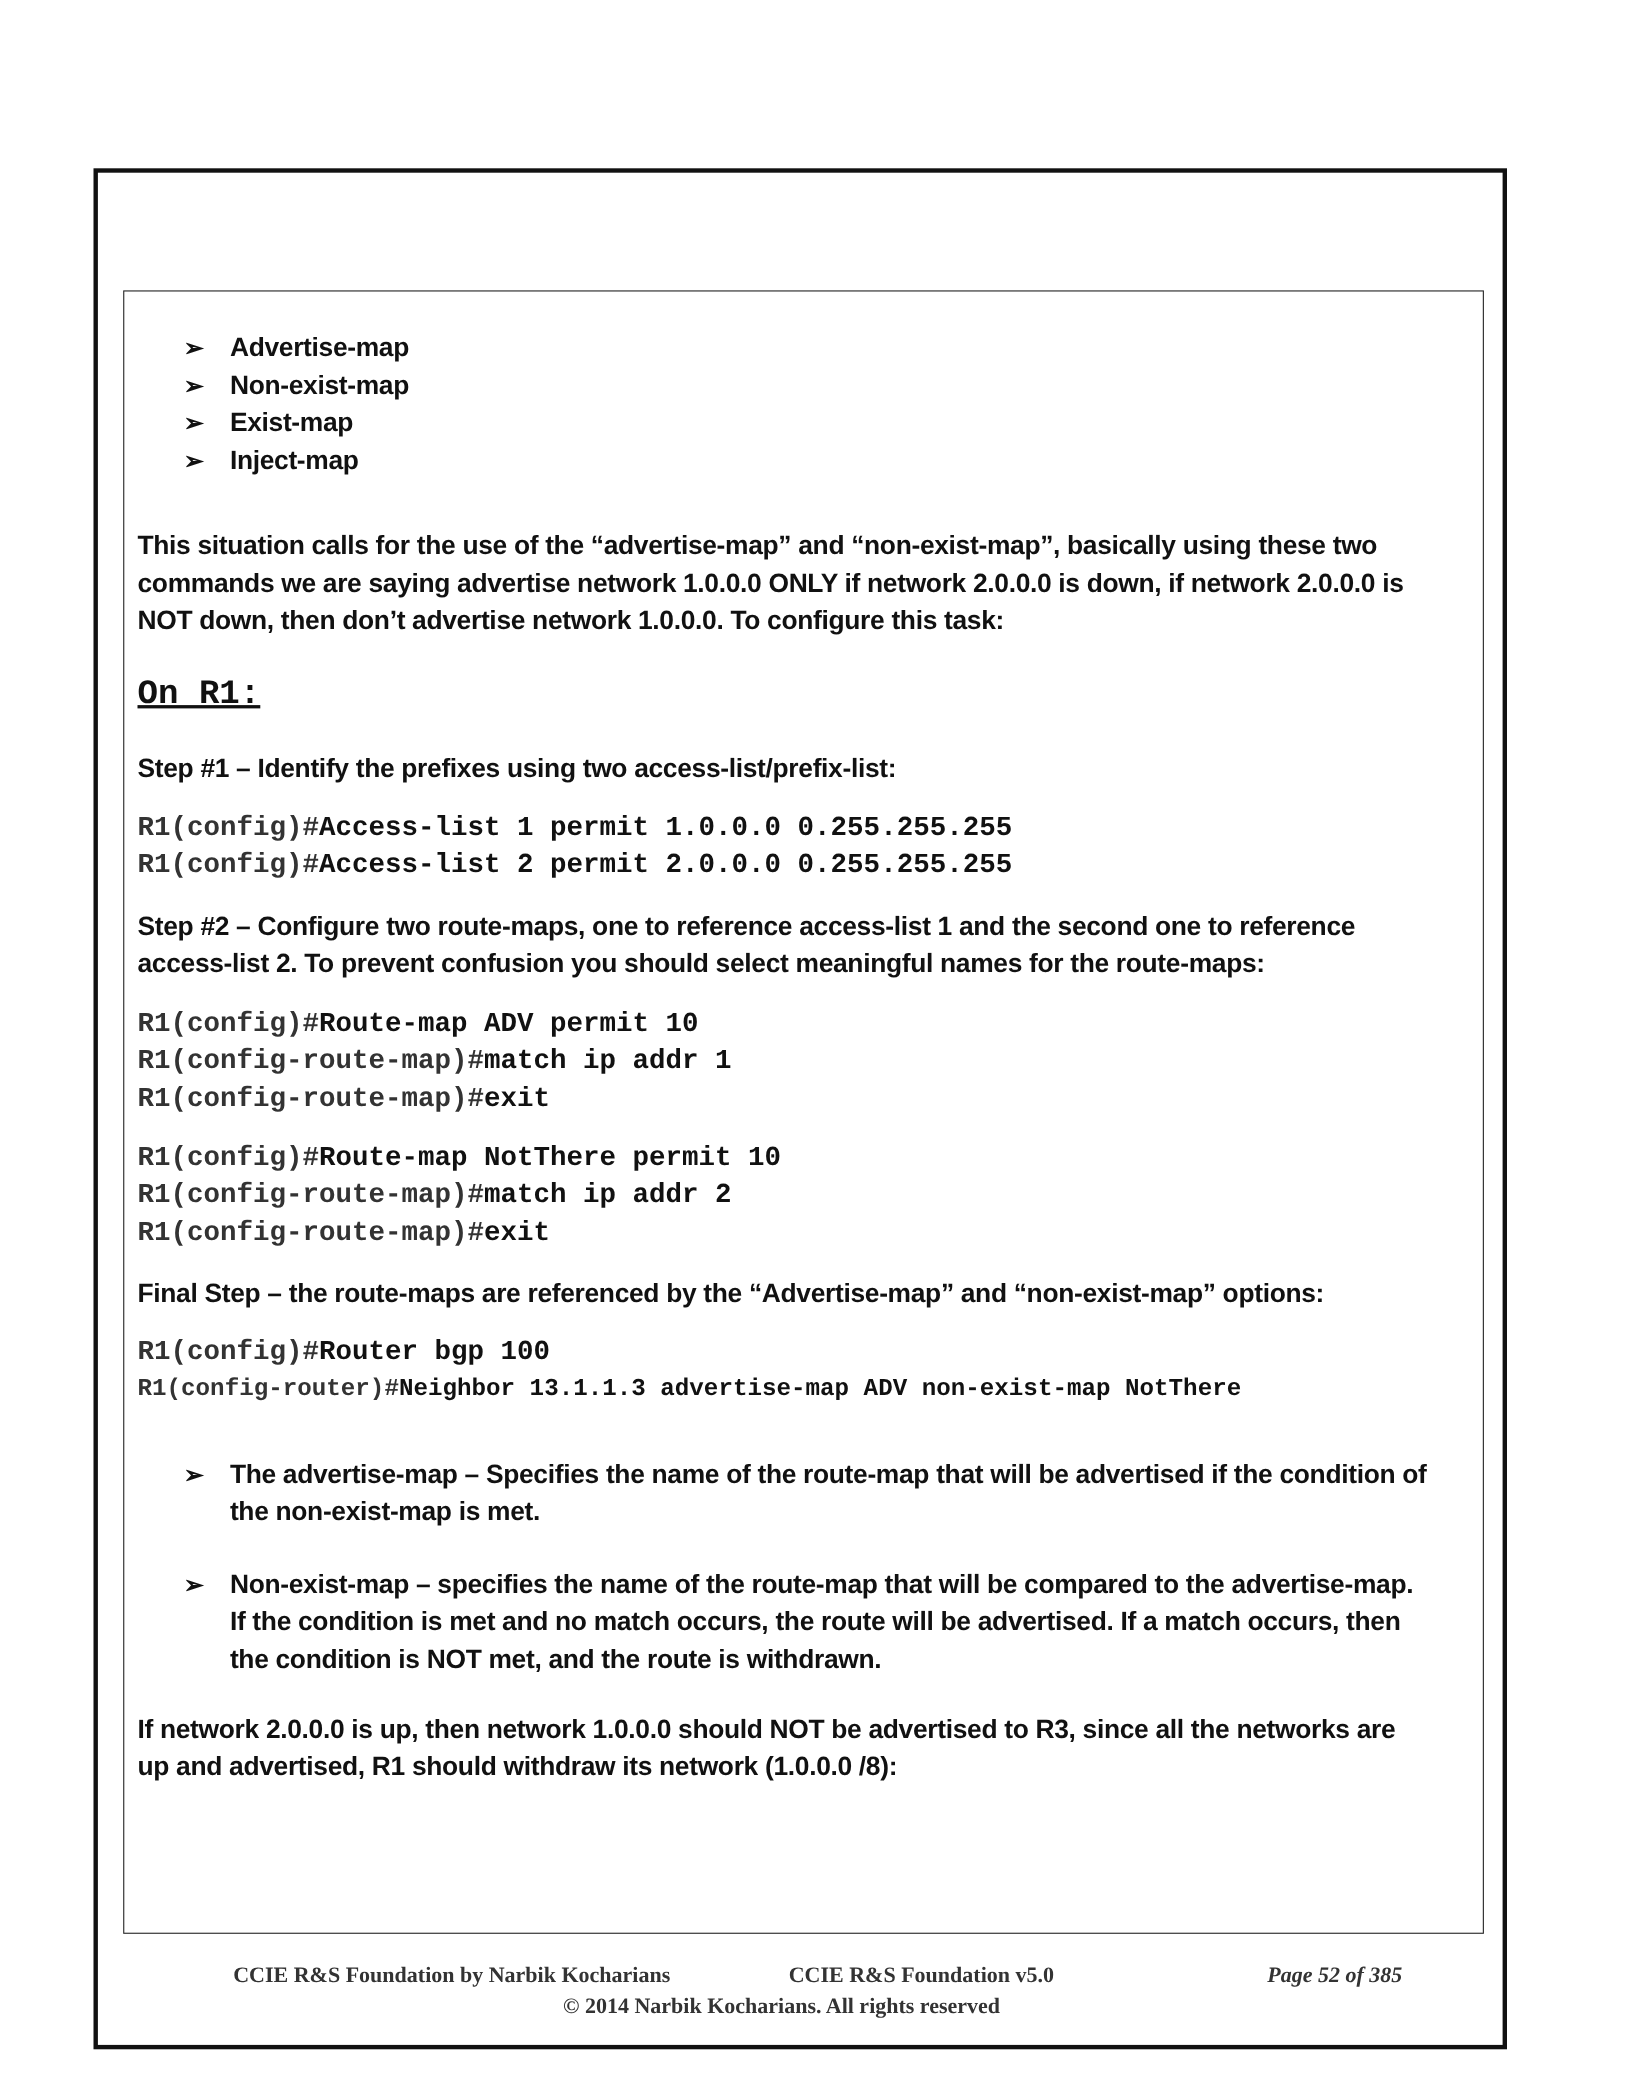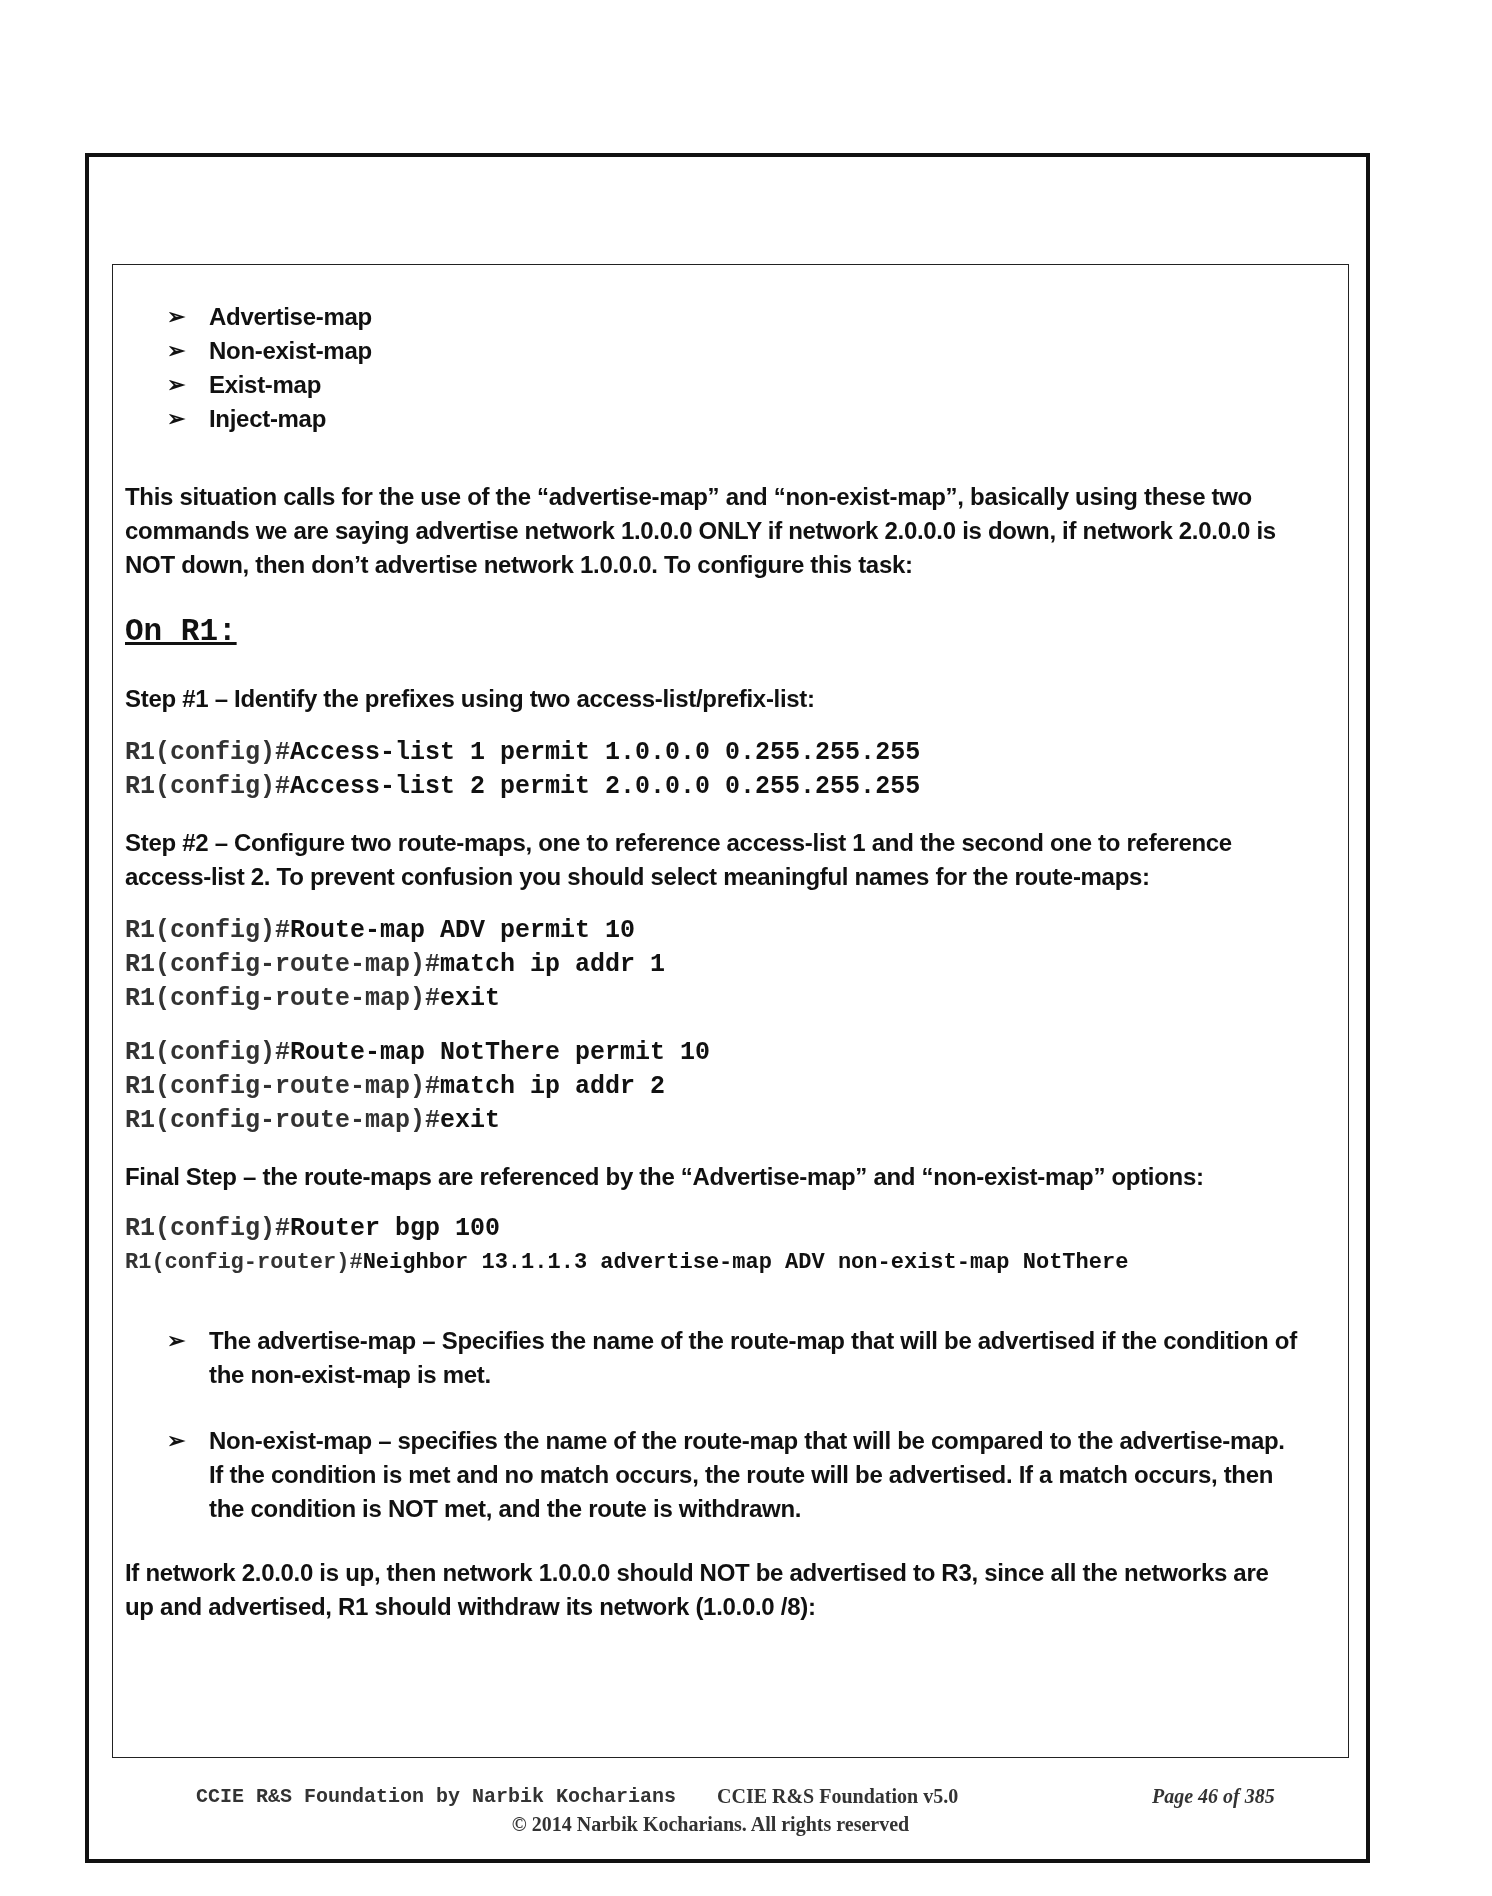--- a/index.html
+++ b/index.html
@@ -32,21 +32,21 @@
   .code .c { font-weight: bold; }
   .code.small { font-size: 22px; }
   .sub-bullets { list-style: none; margin: 0; padding: 0 0 0 42px; }
   .sub-bullets li { display: flex; line-height: 34px; }
   .sub-bullets .arrow { flex: 0 0 42px; }
   .footer {
     position: absolute; left: 112px; top: 1785px; width: 1237px;
     font-family: "Liberation Serif", serif; font-size: 20px; color: #333; font-weight: bold;
   }
   .footer-row { display: flex; position: relative; height: 28px; }
-  .f1 { position: absolute; left: 84px; font-family: Liberation Mono, monospace; }
+  .f1 { position: absolute; left: 100px; }
   .f2 { position: absolute; left: 605px; }
   .f3 { position: absolute; left: 1040px; font-style: italic; }
   .f-copy { text-align: center; width: 100%; position: absolute; left: -20px; top: 28px; }
 </style>
 </head>
 <body>
 
 <div class="outer-frame"></div>
 <div class="inner-box"></div>
 
@@ -147,16 +147,16 @@
   <div class="sans">
     <p class="para">If network 2.0.0.0 is up, then network 1.0.0.0 should NOT be advertised to R3, since all the networks are</p>
     <p class="para">up and advertised, R1 should withdraw its network (1.0.0.0 /8):</p>
   </div>
 </div>
 
 <div class="footer">
   <div class="footer-row">
     <span class="f1">CCIE R&amp;S Foundation by Narbik Kocharians</span>
     <span class="f2">CCIE R&amp;S Foundation v5.0</span>
-    <span class="f3">Page 46 of 385</span>
+    <span class="f3">Page 52 of 385</span>
     <span class="f-copy">© 2014 Narbik Kocharians. All rights reserved</span>
   </div>
 </div>
 
 </body></html>

